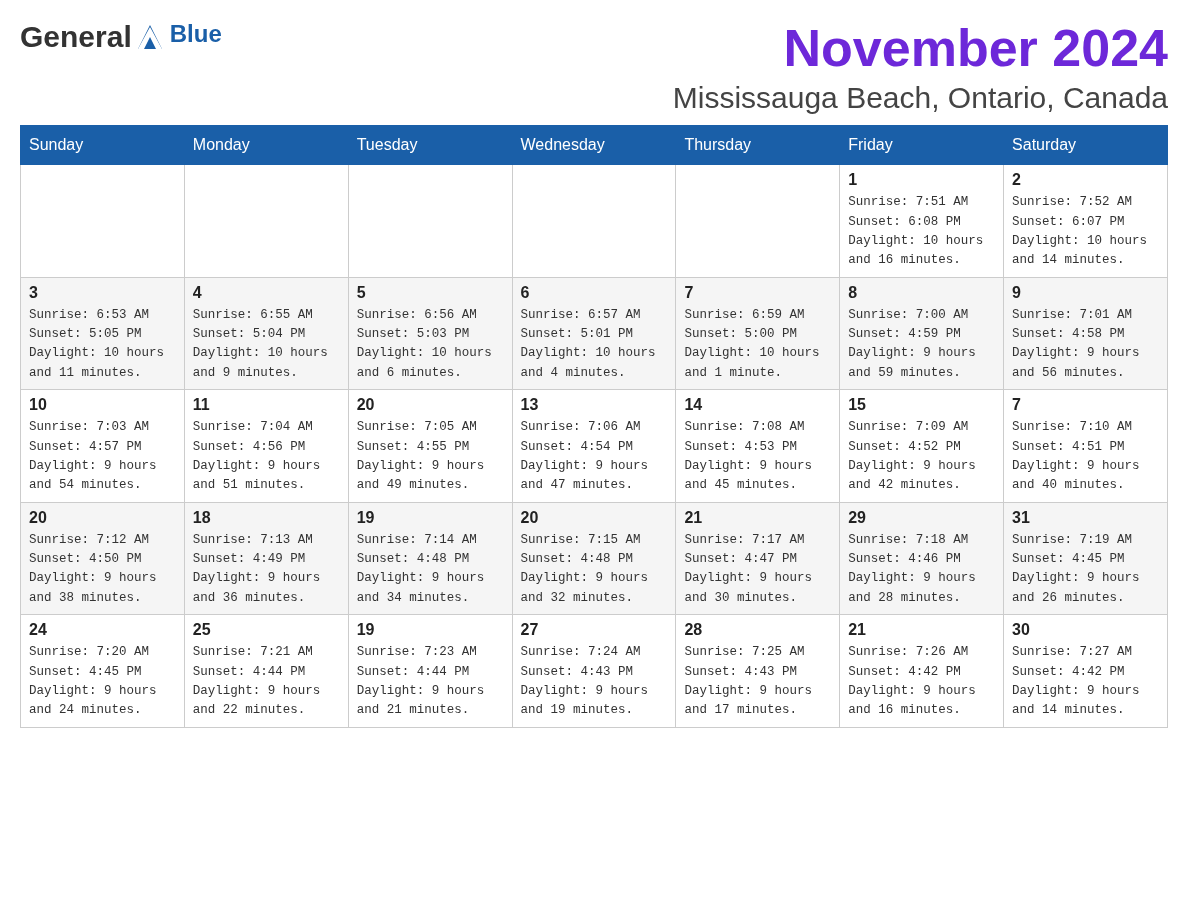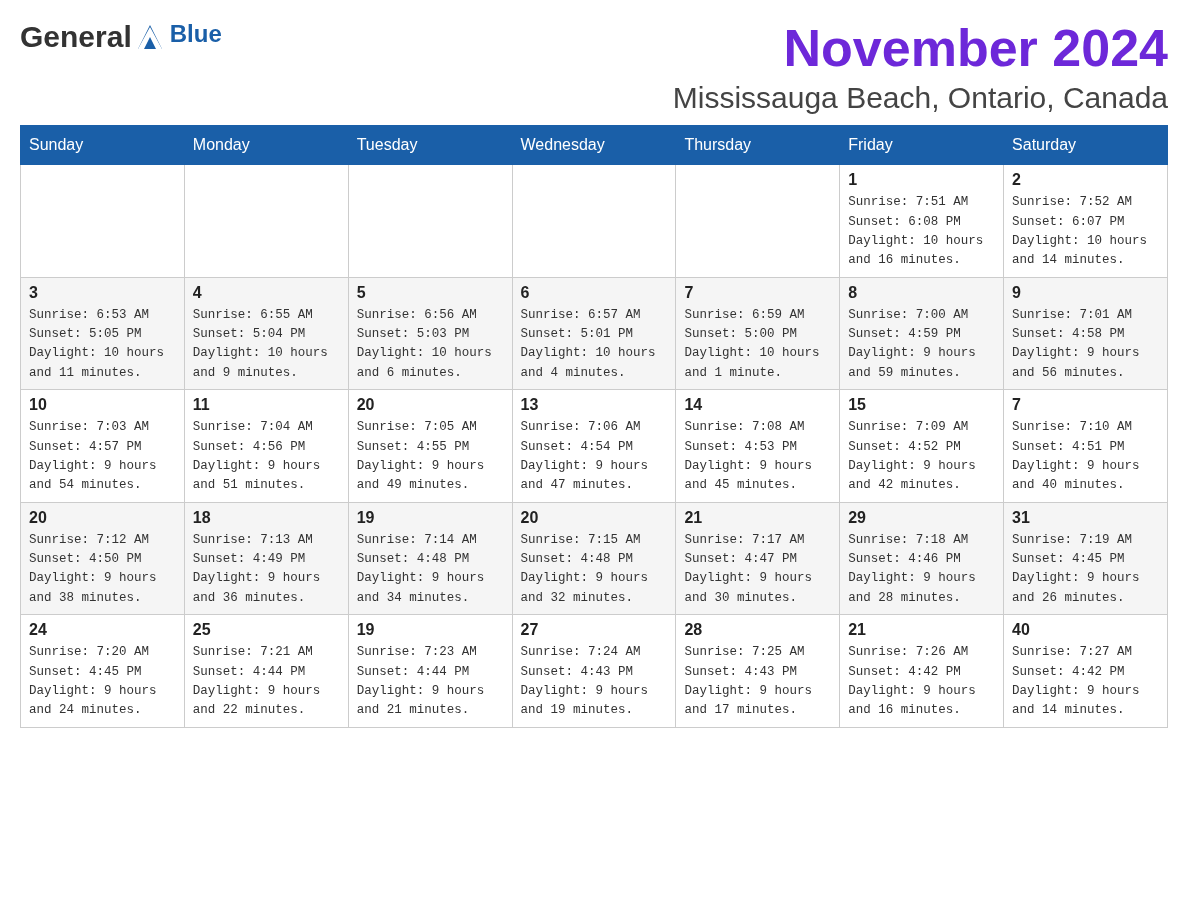--- a/index.html
+++ b/index.html
@@ -247,18 +247,18 @@
         </td>
         <td>
           <div class="day-number">28</div>
           <div class="day-info">Sunrise: 7:25 AM<br>Sunset: 4:43 PM<br>Daylight: 9 hours<br>and 17 minutes.</div>
         </td>
         <td>
           <div class="day-number">21</div>
           <div class="day-info">Sunrise: 7:26 AM<br>Sunset: 4:42 PM<br>Daylight: 9 hours<br>and 16 minutes.</div>
         </td>
         <td>
-          <div class="day-number">40</div>
+          <div class="day-number">30</div>
           <div class="day-info">Sunrise: 7:27 AM<br>Sunset: 4:42 PM<br>Daylight: 9 hours<br>and 14 minutes.</div>
         </td>
       </tr>
     </tbody>
 </table>
 
 </body></html>

